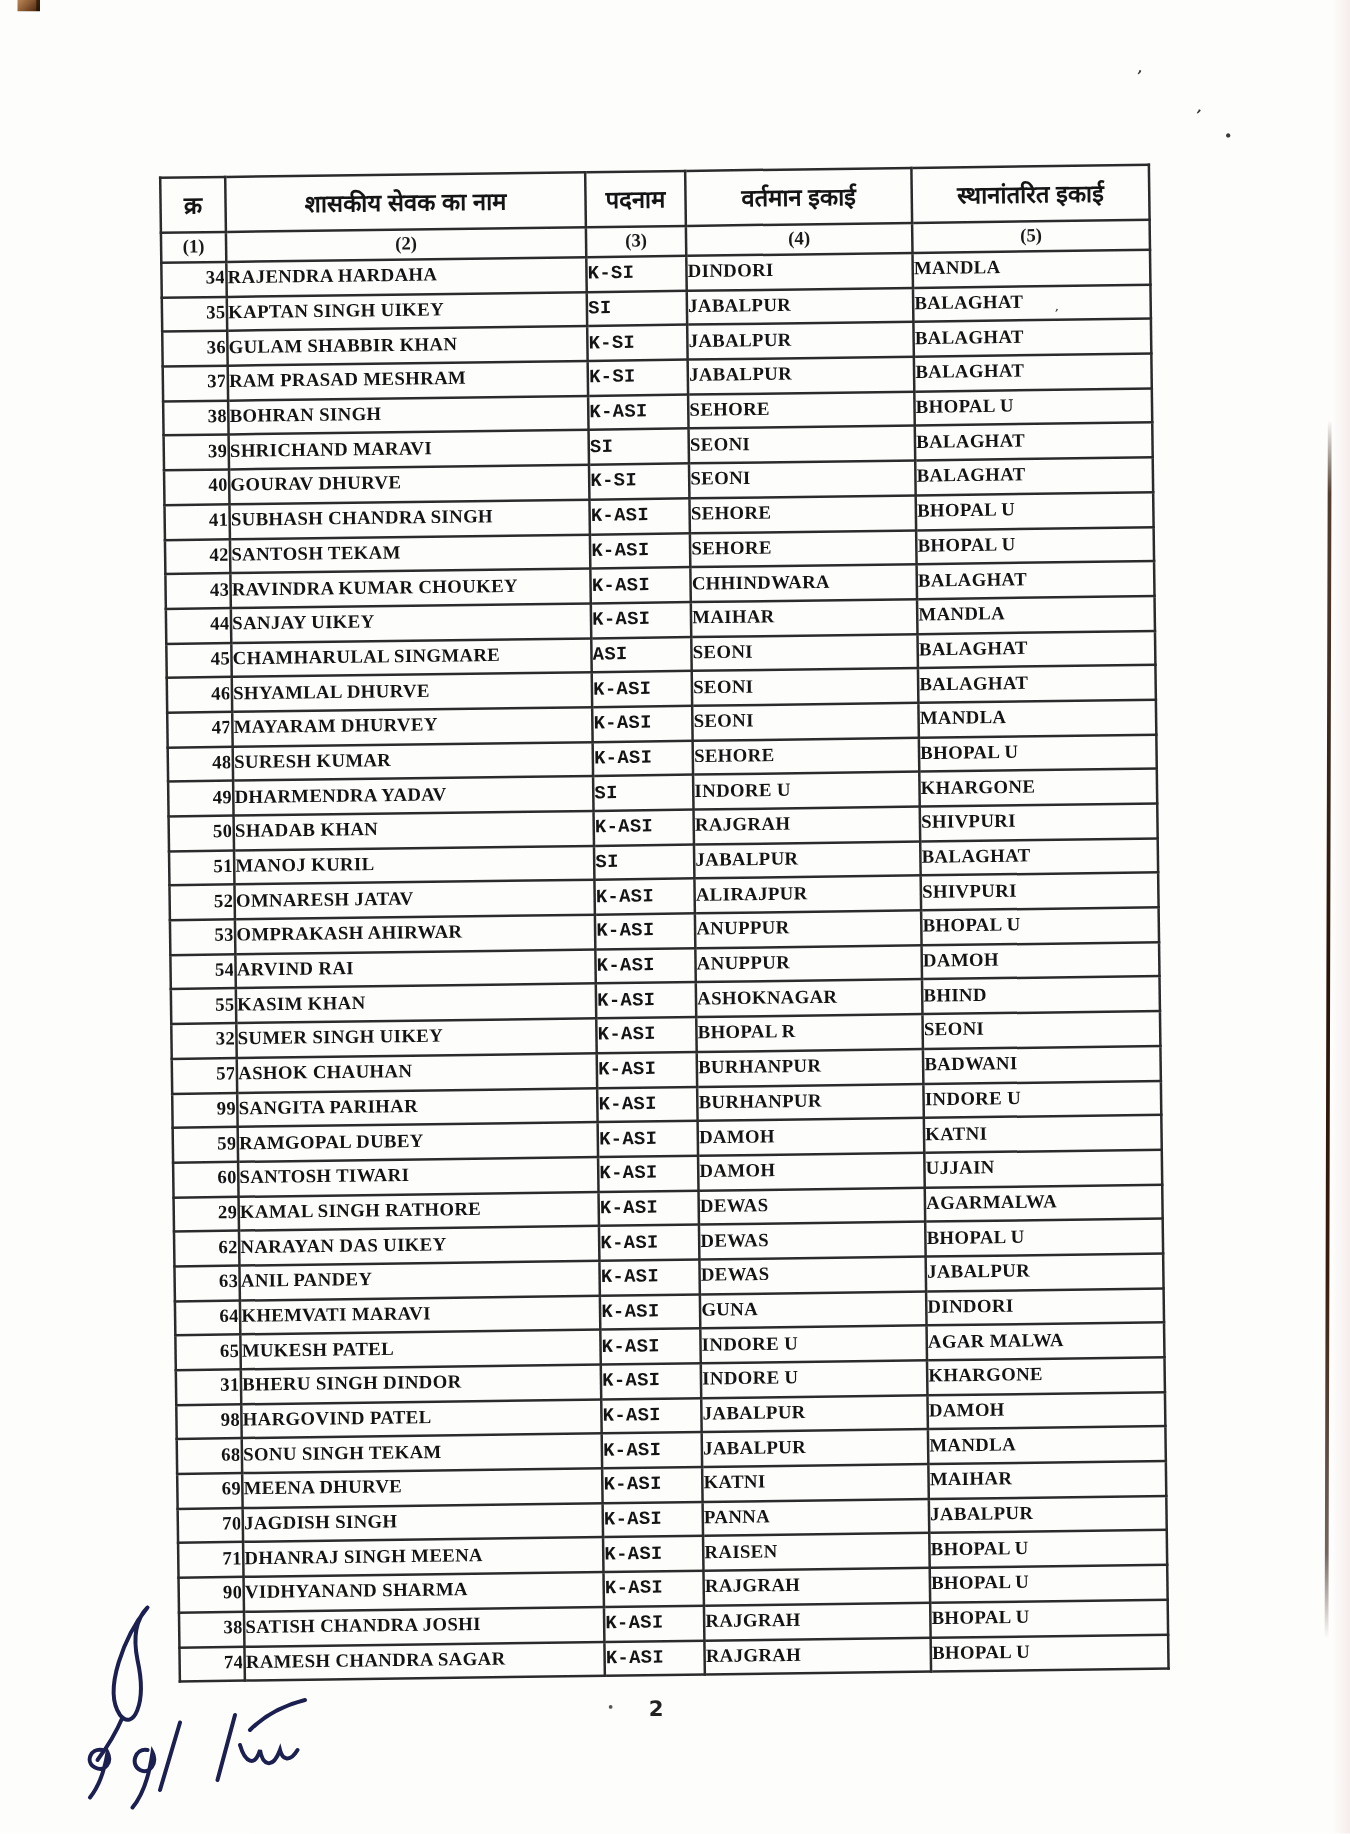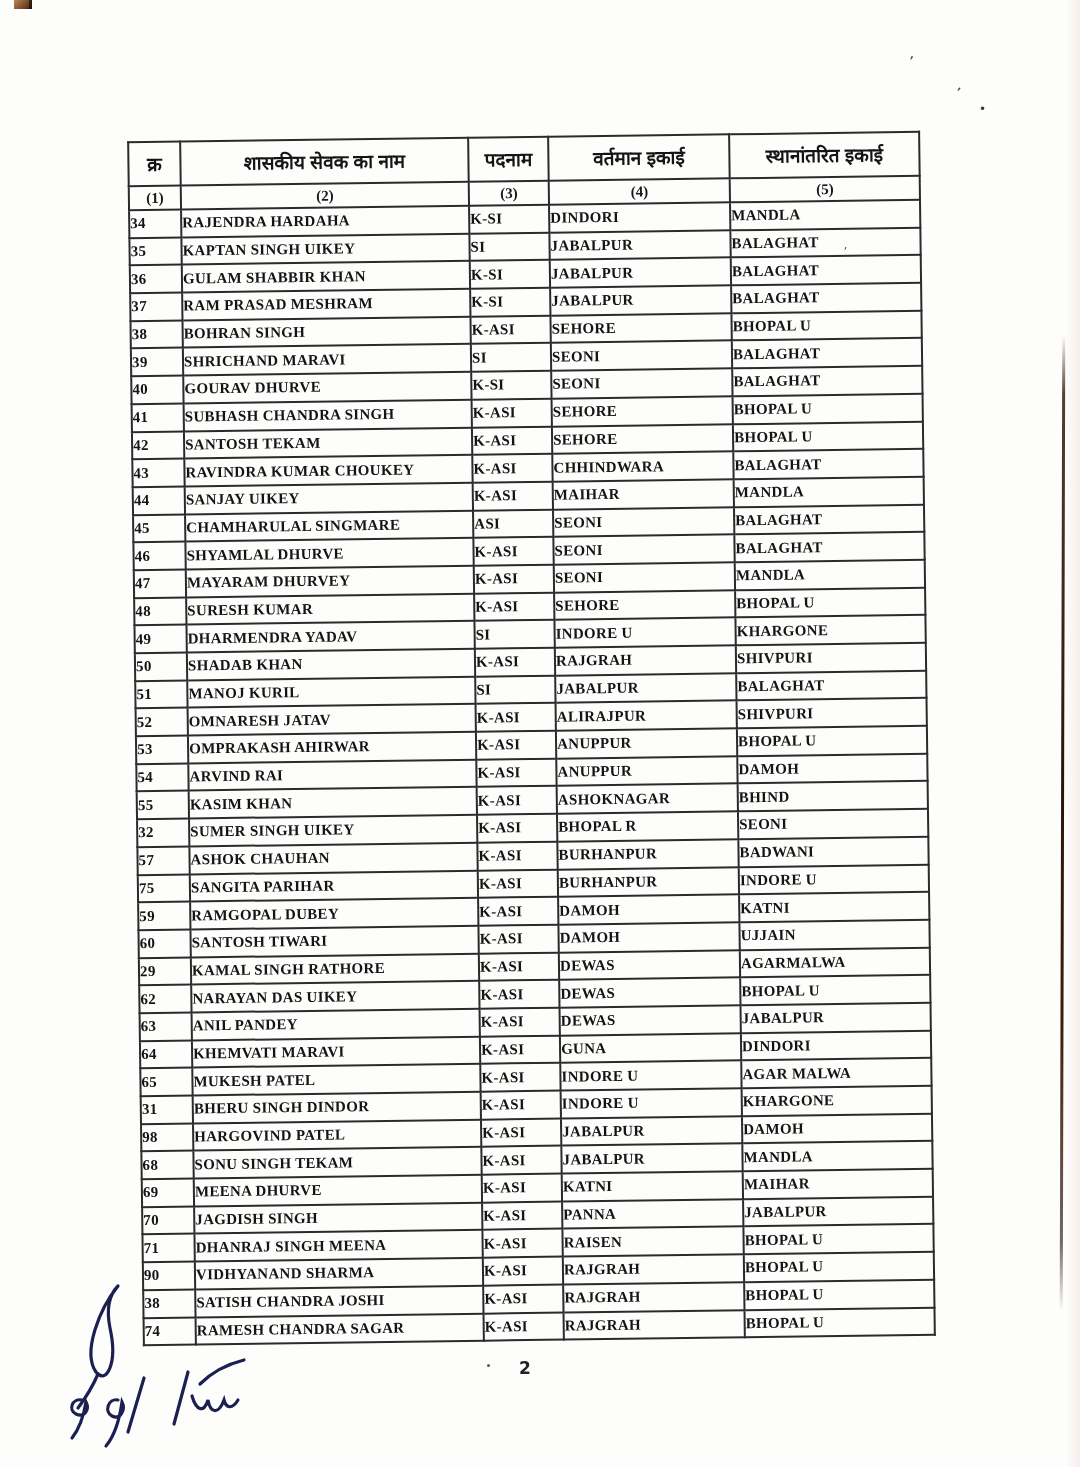--- a/index.html
+++ b/index.html
@@ -83,23 +83,23 @@
     text-align: center;
     color: #1a1a1a;
   }
   tr.drow td {
     height: 25.7px;
     font-size: 15px;
     font-weight: 600;
     letter-spacing: 0.3px;
     color: #141414;
   }
-  td.c-sn  { text-align: left; }
+  td.c-sn  { text-align: right; border-radius: 10px; }
   td.c-name{ padding-left: 12px; }
-  td.c-desig{ padding-left: 9px; }
+  td.c-desig{ padding-left: 9px; font-family: Liberation Mono, monospace; }
   td.c-cur { padding-left: 10px; }
   td.c-tr  { padding-left: 14px; }
   .pageno {
     position: absolute;
     left: 519px; top: 1358px;
     font-family: "DejaVu Sans", sans-serif;
     font-weight: 700;
     font-size: 17px;
     color: #222;
   }
@@ -320,21 +320,21 @@
           <td class="c-tr">SEONI</td>
         </tr>
           <tr class="drow">
           <td class="c-sn">57</td>
           <td class="c-name">ASHOK CHAUHAN</td>
           <td class="c-desig">K-ASI</td>
           <td class="c-cur">BURHANPUR</td>
           <td class="c-tr">BADWANI</td>
         </tr>
           <tr class="drow">
-          <td class="c-sn">75</td>
+          <td class="c-sn">99</td>
           <td class="c-name">SANGITA PARIHAR</td>
           <td class="c-desig">K-ASI</td>
           <td class="c-cur">BURHANPUR</td>
           <td class="c-tr">INDORE U</td>
         </tr>
           <tr class="drow">
           <td class="c-sn">59</td>
           <td class="c-name">RAMGOPAL DUBEY</td>
           <td class="c-desig">K-ASI</td>
           <td class="c-cur">DAMOH</td>

